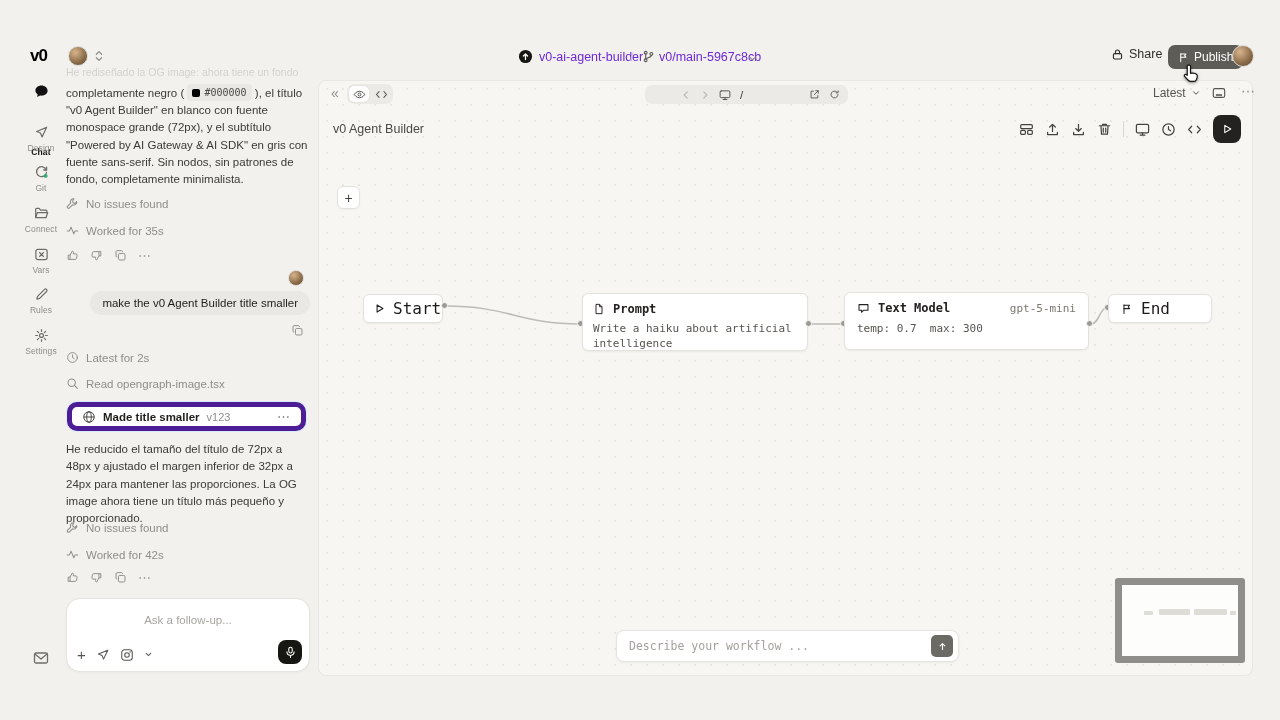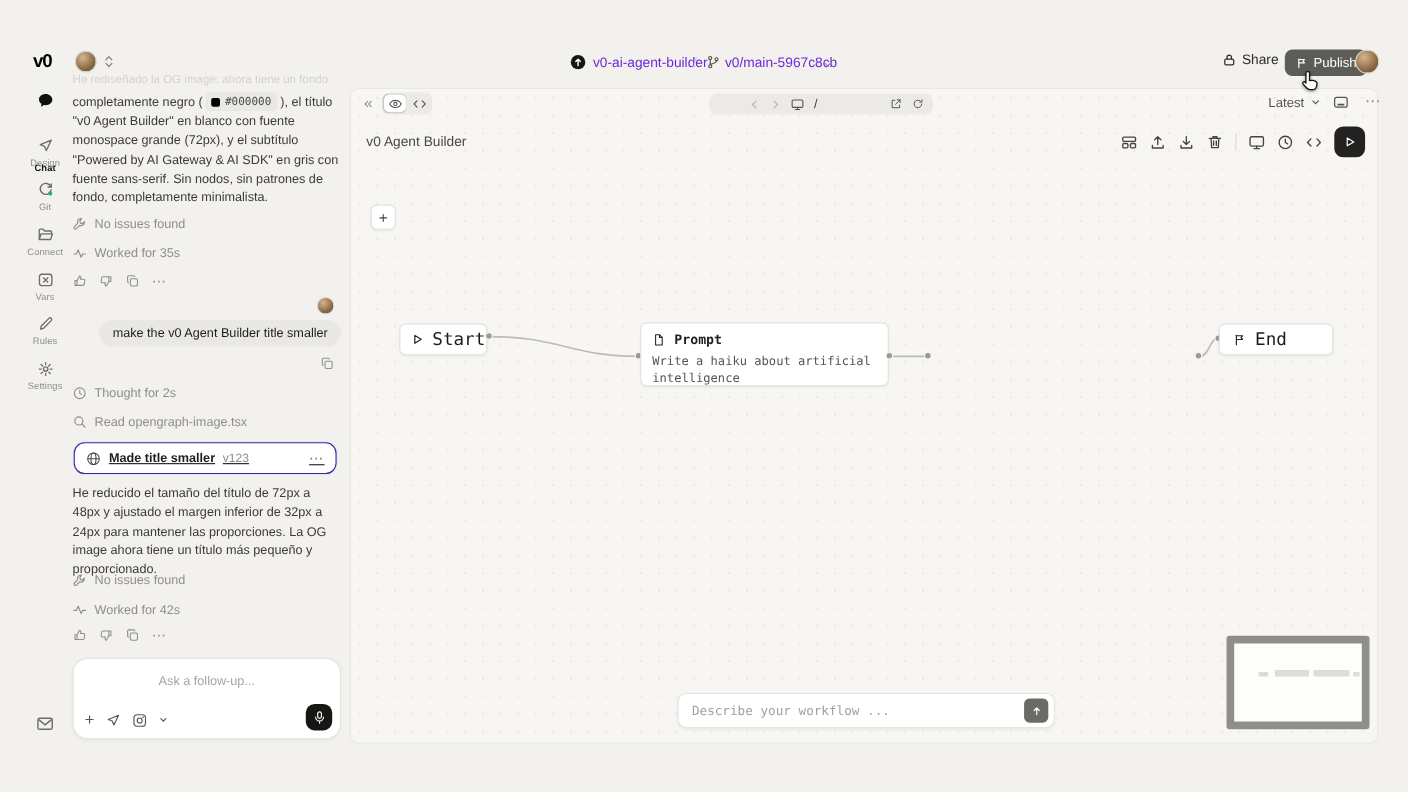--- a/index.html
+++ b/index.html
@@ -34,21 +34,21 @@
 
   
   .chat { left:64px; top:64px; width:248px; height:608px; }
   .chat .remnant { top:2px; left:2px; right:0; height:12px; overflow:hidden; font-size:10.5px; color:#b9b8b3; opacity:.55; filter:blur(.3px); white-space:nowrap; }
   .para { font-size:11.5px; line-height:17.3px; color:#3b3a36; width:242px; }
   .chip { display:inline-flex; align-items:center; gap:4px; background:#e9e8e4; border-radius:4px; padding:0 5px; font-family:"DejaVu Sans Mono", monospace; font-size:10px; color:#4a4945; vertical-align:baseline; }
   .chip .sw { width:8px; height:8px; background:#000; border-radius:2px; display:inline-block; }
   .srow { display:flex; align-items:center; gap:7px; font-size:11.5px; color:#8f8e89; }
   .arow { display:flex; align-items:center; gap:11px; color:#8f8e89; }
   .bubble { background:#e9e8e4; border-radius:14px; padding:6px 12px; font-size:11.5px; color:#1f1e1a; white-space:nowrap; }
-  .vcard { background:#fff; border:1px solid #4c1d95; box-shadow:0 0 0 1px #dcebfb; border-radius:10px; height:29px; display:flex; align-items:center; padding:0 10px; gap:7px; cursor:pointer;text-decoration:underline; }
+  .vcard { background:#fff; border:5px solid #4c1d95; box-shadow:0 0 0 1px #dcebfb; border-radius:10px; height:29px; display:flex; align-items:center; padding:0 10px; gap:7px; cursor:pointer; }
   .vcard .t { font-size:11.5px; font-weight:600; color:#1f1e1a; }
   .vcard .v { font-size:11px; color:#8f8e89; }
   .vcard .dots { margin-left:auto; color:#6e6d68; font-size:13px; letter-spacing:1px; }
   .composer { background:#fff; border:1px solid #e5e4e0; border-radius:14px; box-shadow:0 1px 3px rgba(0,0,0,.04); }
   .composer input { border:none; outline:none; background:transparent; font-family:inherit; font-size:11.5px; color:#1f1e1a; width:100%;text-align:center; }
   .composer input::placeholder { color:#a6a5a0; }
   .mic-btn { width:24px; height:24px; background:#161613; border:none; border-radius:8px; color:#fff; display:flex; align-items:center; justify-content:center; cursor:pointer; }
 
   
   .panel {
@@ -268,21 +268,21 @@
       </svg>
   </span>
 
   <div class="abs srow" style="top:287px; left:2px;">
     <span class="icon">
       <svg width="13" height="13" viewBox="0 0 16 16" fill="none" stroke="currentColor" stroke-width="1.2" stroke-linecap="round">
           <circle cx="8" cy="8" r="6"></circle>
           <path d="M8 4.8V8l2 1.3"></path>
         </svg>
     </span>
-    <span>Thought for 2s</span>
+    <span>Latest for 2s</span>
   </div>
   <div class="abs srow" style="top:313px; left:2px;">
     <span class="icon">
       <svg width="13" height="13" viewBox="0 0 16 16" fill="none" stroke="currentColor" stroke-width="1.3" stroke-linecap="round">
           <circle cx="7" cy="7" r="4.5"></circle>
           <path d="M10.4 10.4L14 14"></path>
         </svg>
     </span>
     <span>Read opengraph-image.tsx</span>
   </div>
@@ -515,20 +515,32 @@
             <path d="M8.8 1.8V5H12"></path>
           </svg>
       </span>
       <span>Prompt</span>
     </div>
     <div class="bd" style="margin-top:5px;">Write a haiku about artificial intelligence</div>
   </div>
   <div class="abs dot" style="left:486px; top:239px;"></div>
   <div class="abs dot" style="left:521px; top:239px;"></div>
 
+  <div class="abs node" style="left:525px; top:211px; width:245px; height:58px; padding:8px 12px;">
+    <div class="hd">
+      <span class="icon">
+        <svg width="13" height="13" viewBox="0 0 16 16" fill="none" stroke="#23221f" stroke-width="1.3" stroke-linejoin="round">
+            <path d="M2.5 3.2h11v6.9H8.2L5.5 12.6v-2.5h-3z"></path>
+          </svg>
+      </span>
+      <span>Text Model</span>
+      <span class="badge">gpt-5-mini</span>
+    </div>
+    <div class="bd" style="margin-top:6px;">temp: 0.7  max: 300</div>
+  </div>
   <div class="abs dot" style="left:767px; top:239px;"></div>
   <div class="abs dot" style="left:785px; top:223px;"></div>
 
   <div class="abs node" style="left:789px; top:213px; width:104px; height:29px; display:flex; align-items:center; padding:0 12px; gap:8px;">
     <span class="icon">
       <svg width="12" height="12" viewBox="0 0 16 16" fill="none" stroke="#23221f" stroke-width="1.4" stroke-linecap="round" stroke-linejoin="round">
           <path d="M4 14V2.5"></path>
           <path d="M4 3h7.5L9.6 5.3l1.9 2.2H4"></path>
         </svg>
     </span>

